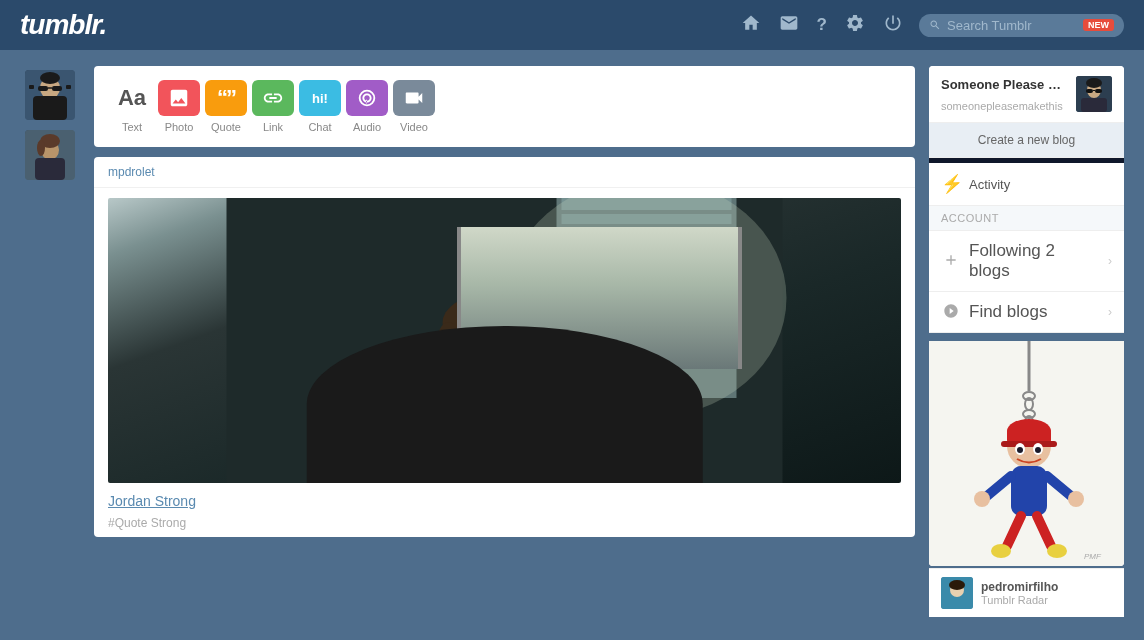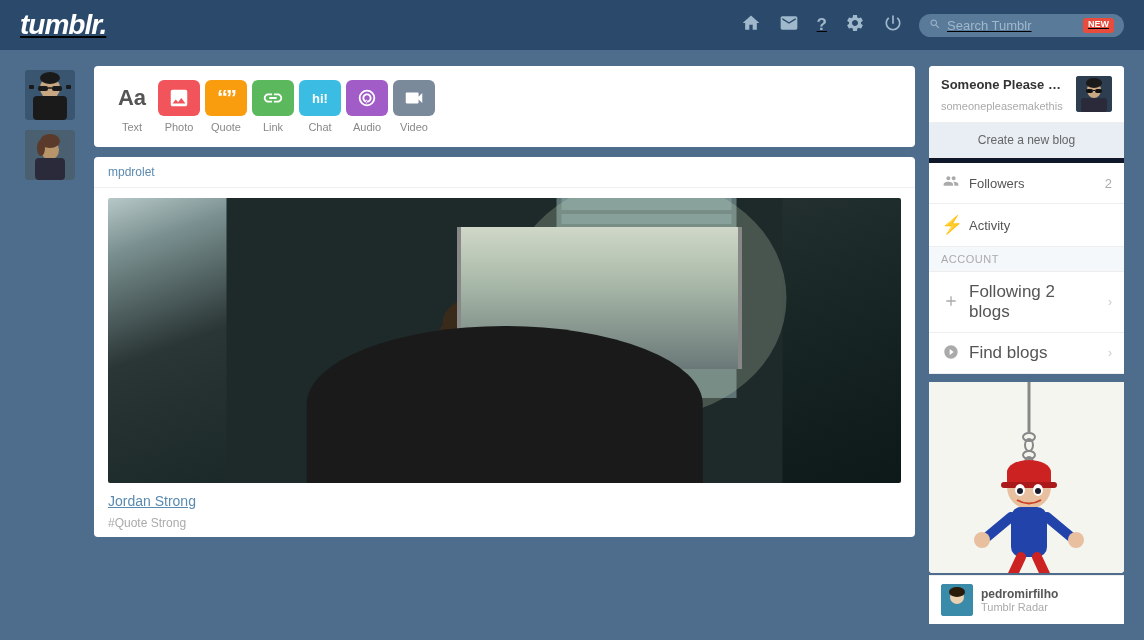--- a/index.html
+++ b/index.html
@@ -13,21 +13,20 @@
     }
 
     
     #header {
       background-color: #2b4a6b;
       height: 50px;
       display: flex;
       align-items: center;
       padding: 0 20px;
       position: relative;
-      text-decoration: underline;
     }
     #logo {
       color: #fff;
       font-size: 28px;
       font-weight: 900;
       font-style: italic;
       letter-spacing: -1px;
       margin-right: auto;
     }
     #nav-icons {
@@ -36,20 +35,21 @@
       gap: 18px;
       margin-right: 16px;
     }
     .nav-icon {
       color: #a0b8cc;
       font-size: 18px;
       cursor: pointer;
     }
     #search-bar {
       display: flex;
+      align-items: center;
       background-color: #5a7a99;
       border-radius: 12px;
       padding: 4px 10px;
       gap: 6px;
     }
     #search-input {
       background: transparent;
       border: none;
       outline: none;
       color: #ccc;
@@ -582,29 +582,20 @@
 
             <rect x="10" y="13" width="7" height="4" rx="2" fill="#111"></rect>
             <rect x="19" y="13" width="7" height="4" rx="2" fill="#111"></rect>
             <line x1="17" y1="14.5" x2="19" y2="14.5" stroke="#111" stroke-width="1"></line>
           </svg>
         </div>
       </div>
       <button id="create-blog-btn">Create a new blog</button>
     </div>
 
-    <div class="sidebar-stat">
-      <span class="stat-icon">
-        <svg width="16" height="16" viewBox="0 0 24 24" fill="#aaa">
-            <path d="M16 11c1.66 0 2.99-1.34 2.99-3S17.66 5 16 5c-1.66 0-3 1.34-3 3s1.34 3 3 3zm-8 0c1.66 0 2.99-1.34 2.99-3S9.66 5 8 5C6.34 5 5 6.34 5 8s1.34 3 3 3zm0 2c-2.33 0-7 1.17-7 3.5V19h14v-2.5c0-2.33-4.67-3.5-7-3.5zm8 0c-.29 0-.62.02-.97.05 1.16.84 1.97 1.97 1.97 3.45V19h6v-2.5c0-2.33-4.67-3.5-7-3.5z"></path>
-          </svg>
-      </span>
-      <span class="stat-label">Followers</span>
-      <span class="stat-count">2</span>
-    </div>
 
     <div class="sidebar-stat">
       <span class="stat-icon" style="color:#e8c840; font-size:18px;">⚡</span>
       <span class="stat-label">Activity</span>
     </div>
 
     <div class="account-section-header">ACCOUNT</div>
 
     <div class="sidebar-link">
       <span class="sidebar-link-icon">

